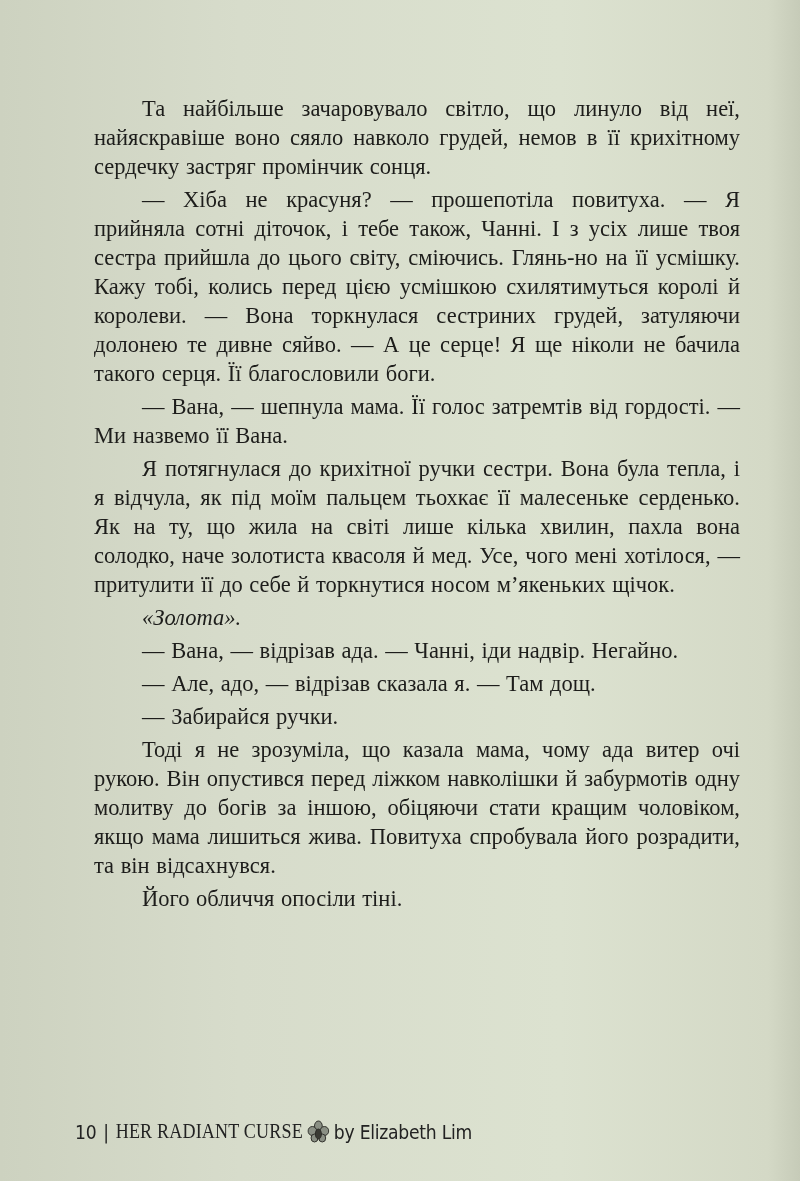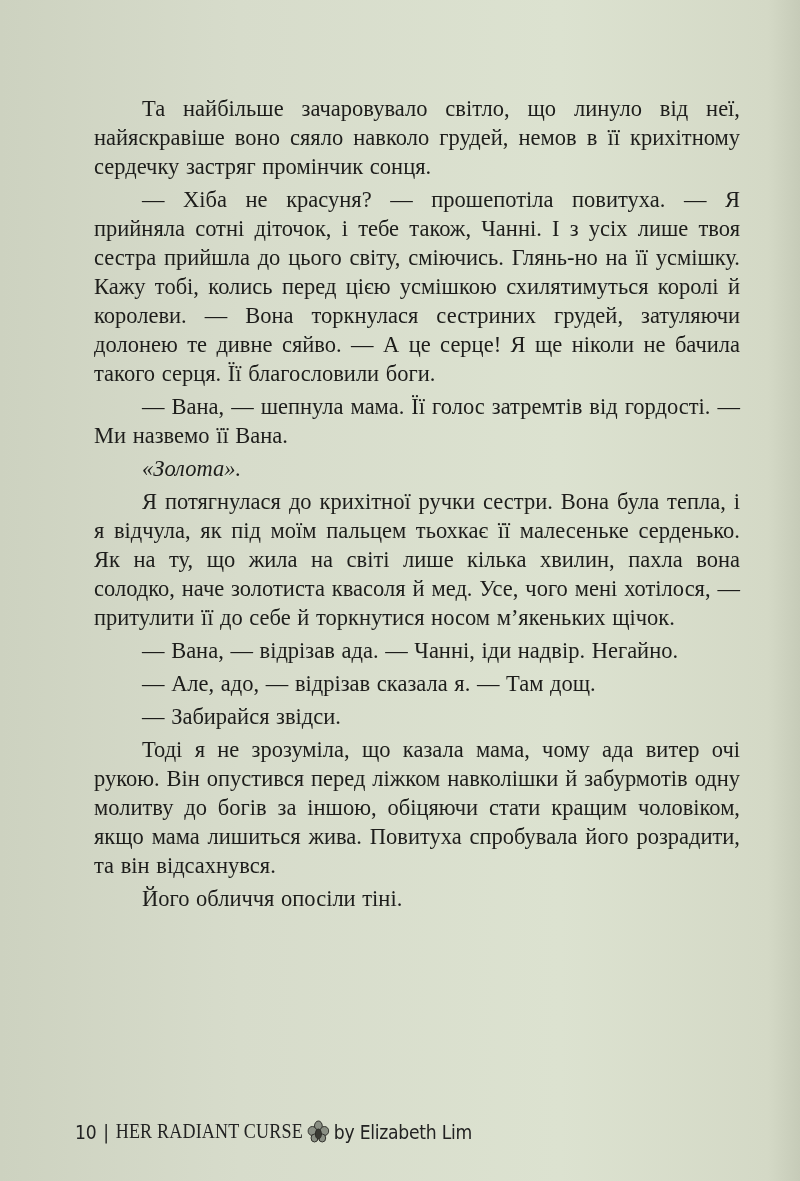--- a/index.html
+++ b/index.html
@@ -34,25 +34,25 @@
   .footer .title { font-family:"Liberation Serif", serif; font-size:21px; letter-spacing:0.2px; }
   .footer .orchid { display:inline-block; width:26px; height:24px; margin:0 5px; }
 </style>
 </head>
 <body>
 
 <div class="page">
   <p class="para">Та найбільше зачаровувало світло, що линуло від неї, найяскравіше воно сяяло навколо грудей, немов в її крихітному сердечку застряг промінчик сонця.</p>
   <p class="para">— Хіба не красуня? — прошепотіла повитуха. — Я прийняла сотні діточок, і тебе також, Чанні. І з усіх лише твоя сестра прийшла до цього світу, сміючись. Глянь-но на її усмішку. Кажу тобі, колись перед цією усмішкою схилятимуться королі й королеви. — Вона торкнулася сестриних грудей, затуляючи долонею те дивне сяйво. — А це серце! Я ще ніколи не бачила такого серця. Її благословили боги.</p>
   <p class="para">— Вана, — шепнула мама. Її голос затремтів від гордості. — Ми назвемо її Вана.</p>
+  <p class="para">Я потягнулася до крихітної ручки сестри. Вона була тепла, і я відчула, як під моїм пальцем тьохкає її малесеньке серденько. Як на ту, що жила на світі лише кілька хвилин, пахла вона солодко, наче золотиста квасоля й мед. Усе, чого мені хотілося, — притулити її до себе й торкнутися носом м’якеньких щічок.</p>
   <p class="para italic">«Золота».</p>
-  <p class="para">Я потягнулася до крихітної ручки сестри. Вона була тепла, і я відчула, як під моїм пальцем тьохкає її малесеньке серденько. Як на ту, що жила на світі лише кілька хвилин, пахла вона солодко, наче золотиста квасоля й мед. Усе, чого мені хотілося, — притулити її до себе й торкнутися носом м’якеньких щічок.</p>
   <p class="para">— Вана, — відрізав ада. — Чанні, іди надвір. Негайно.</p>
   <p class="para">— Але, адо, — відрізав сказала я. — Там дощ.</p>
-  <p class="para">— Забирайся звідси.</p>
+  <p class="para">— Забирайся ручки.</p>
   <p class="para">Тоді я не зрозуміла, що казала мама, чому ада витер очі рукою. Він опустився перед ліжком навколішки й забурмотів одну молитву до богів за іншою, обіцяючи стати кращим чоловіком, якщо мама лишиться жива. Повитуха спробувала його розрадити, та він відсахнувся.</p>
   <p class="para">Його обличчя опосіли тіні.</p>
 </div>
 
 <div class="footer">
   <span class="pn">10</span>
   <span class="sep">|</span>
   <span class="title">HER RADIANT CURSE</span>
   <span class="orchid">
     <svg width="26" height="24" viewBox="0 0 26 24">

